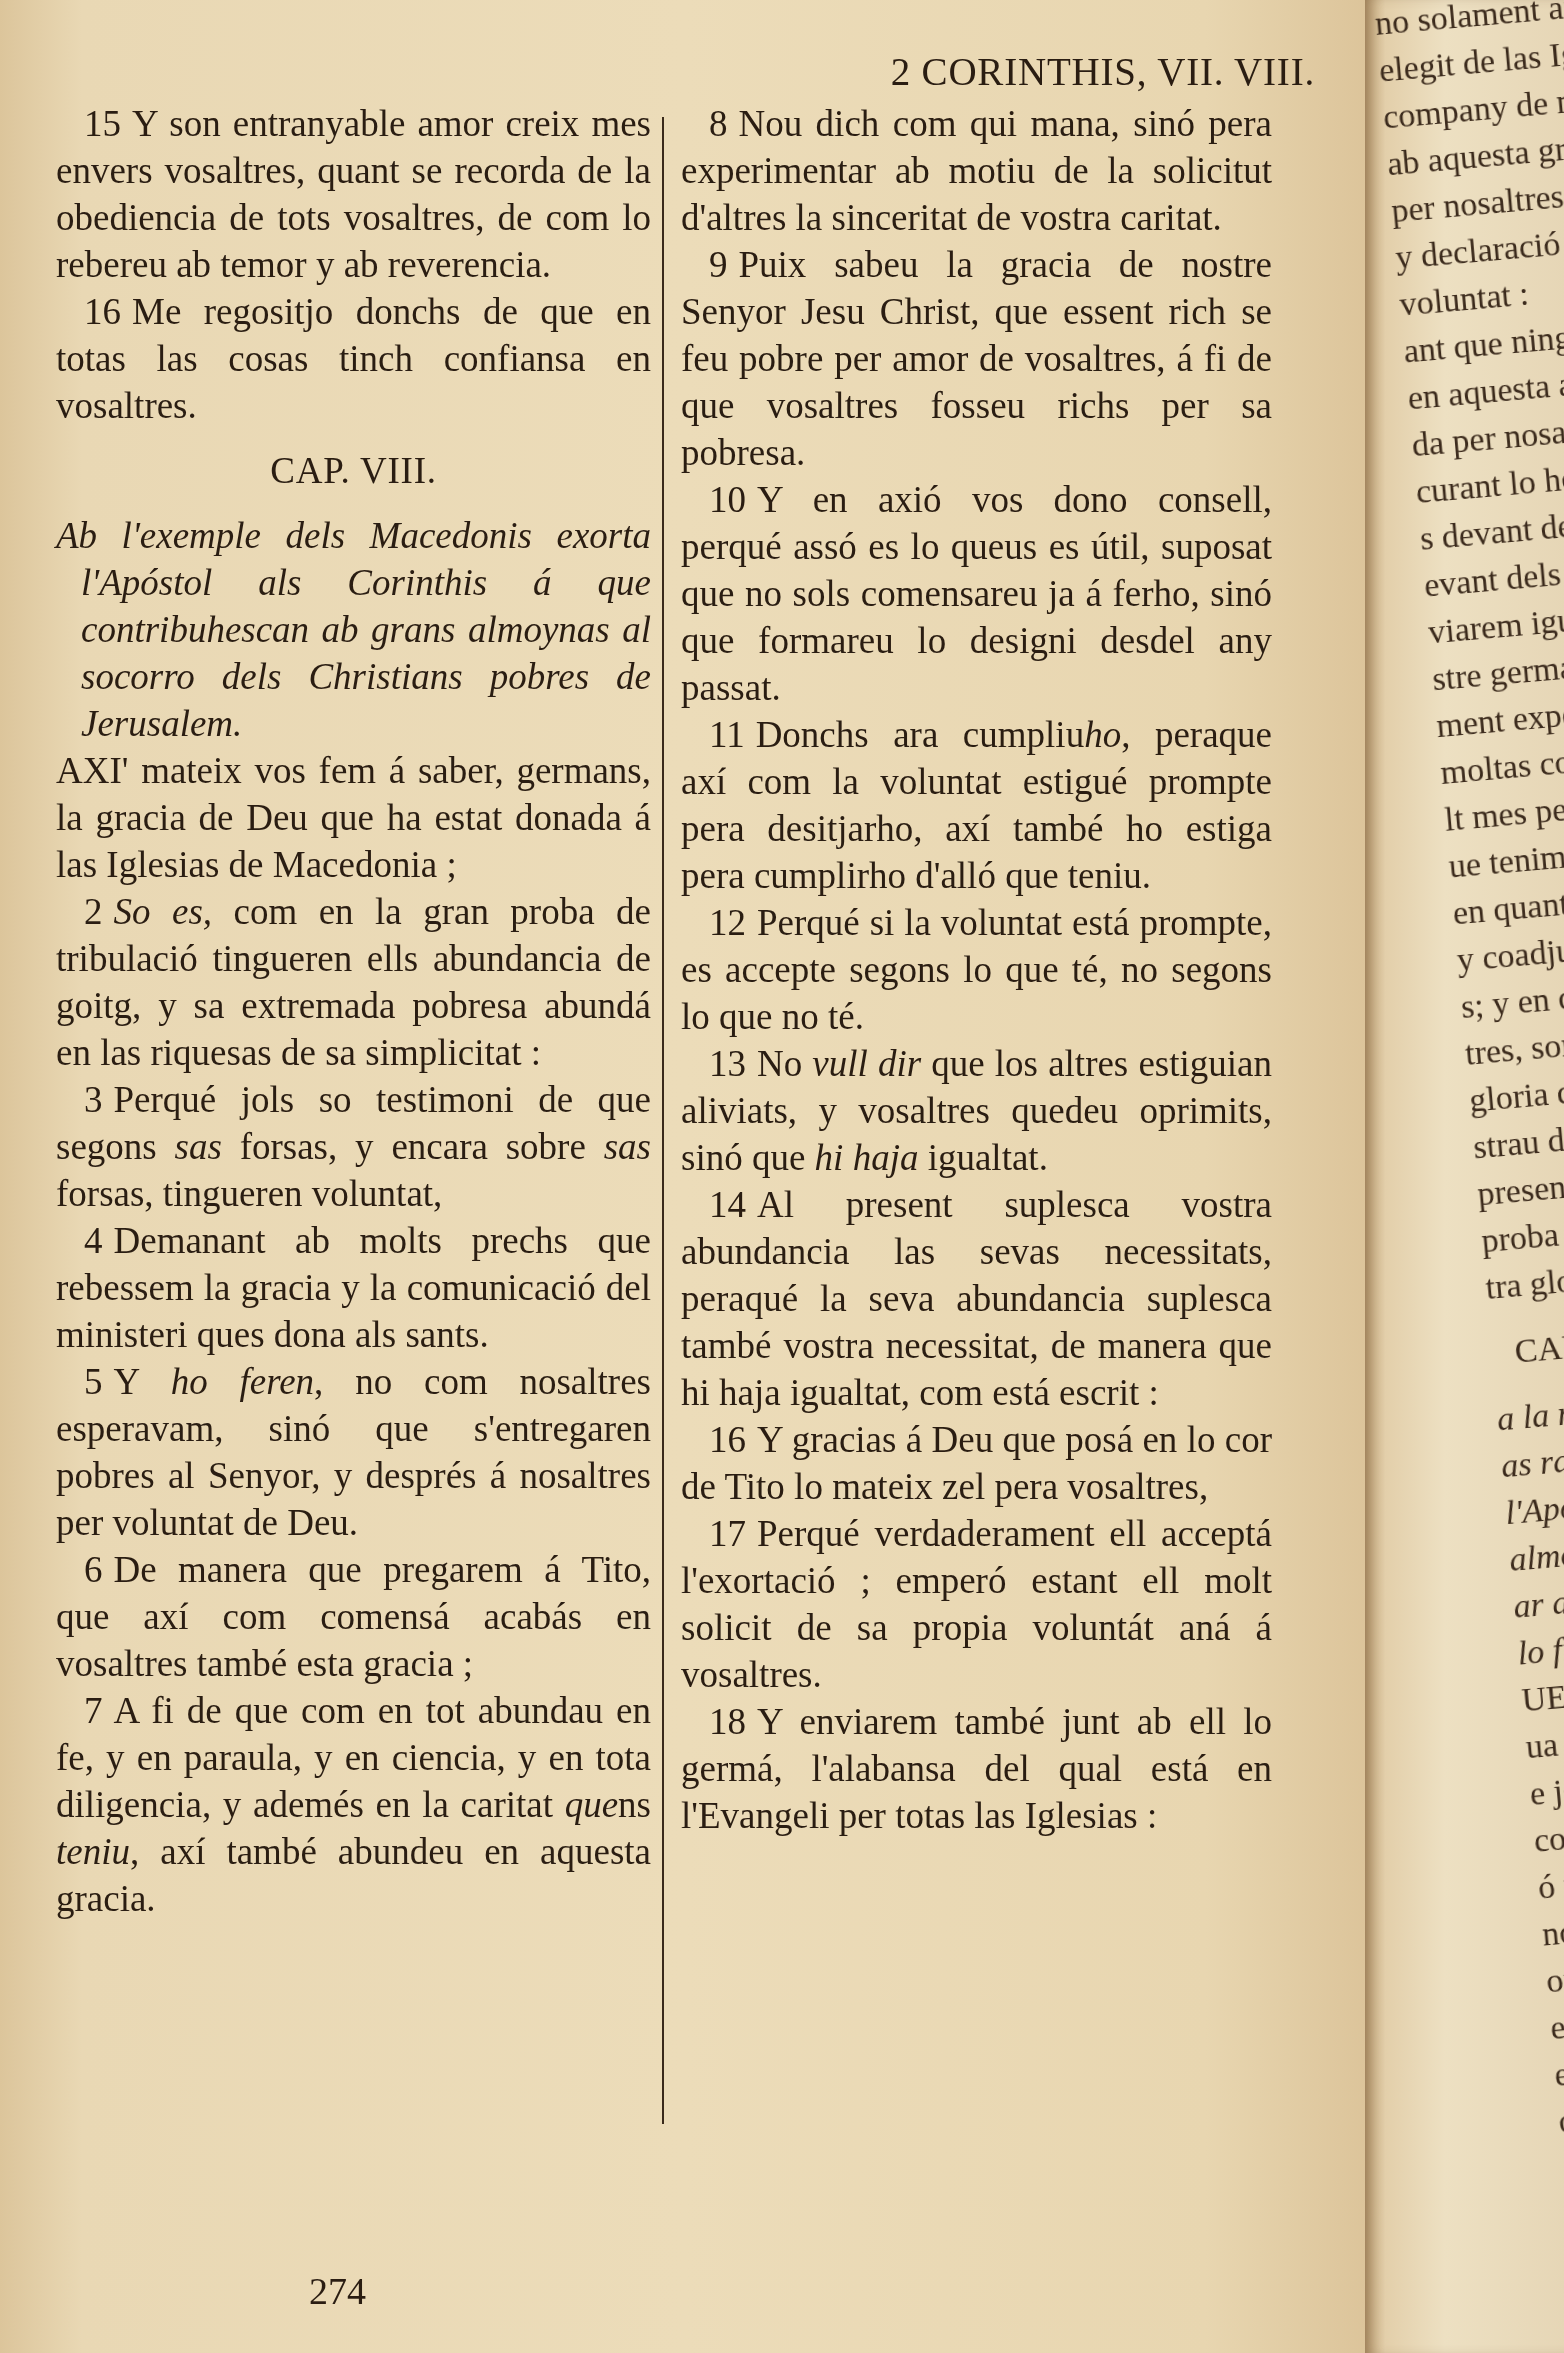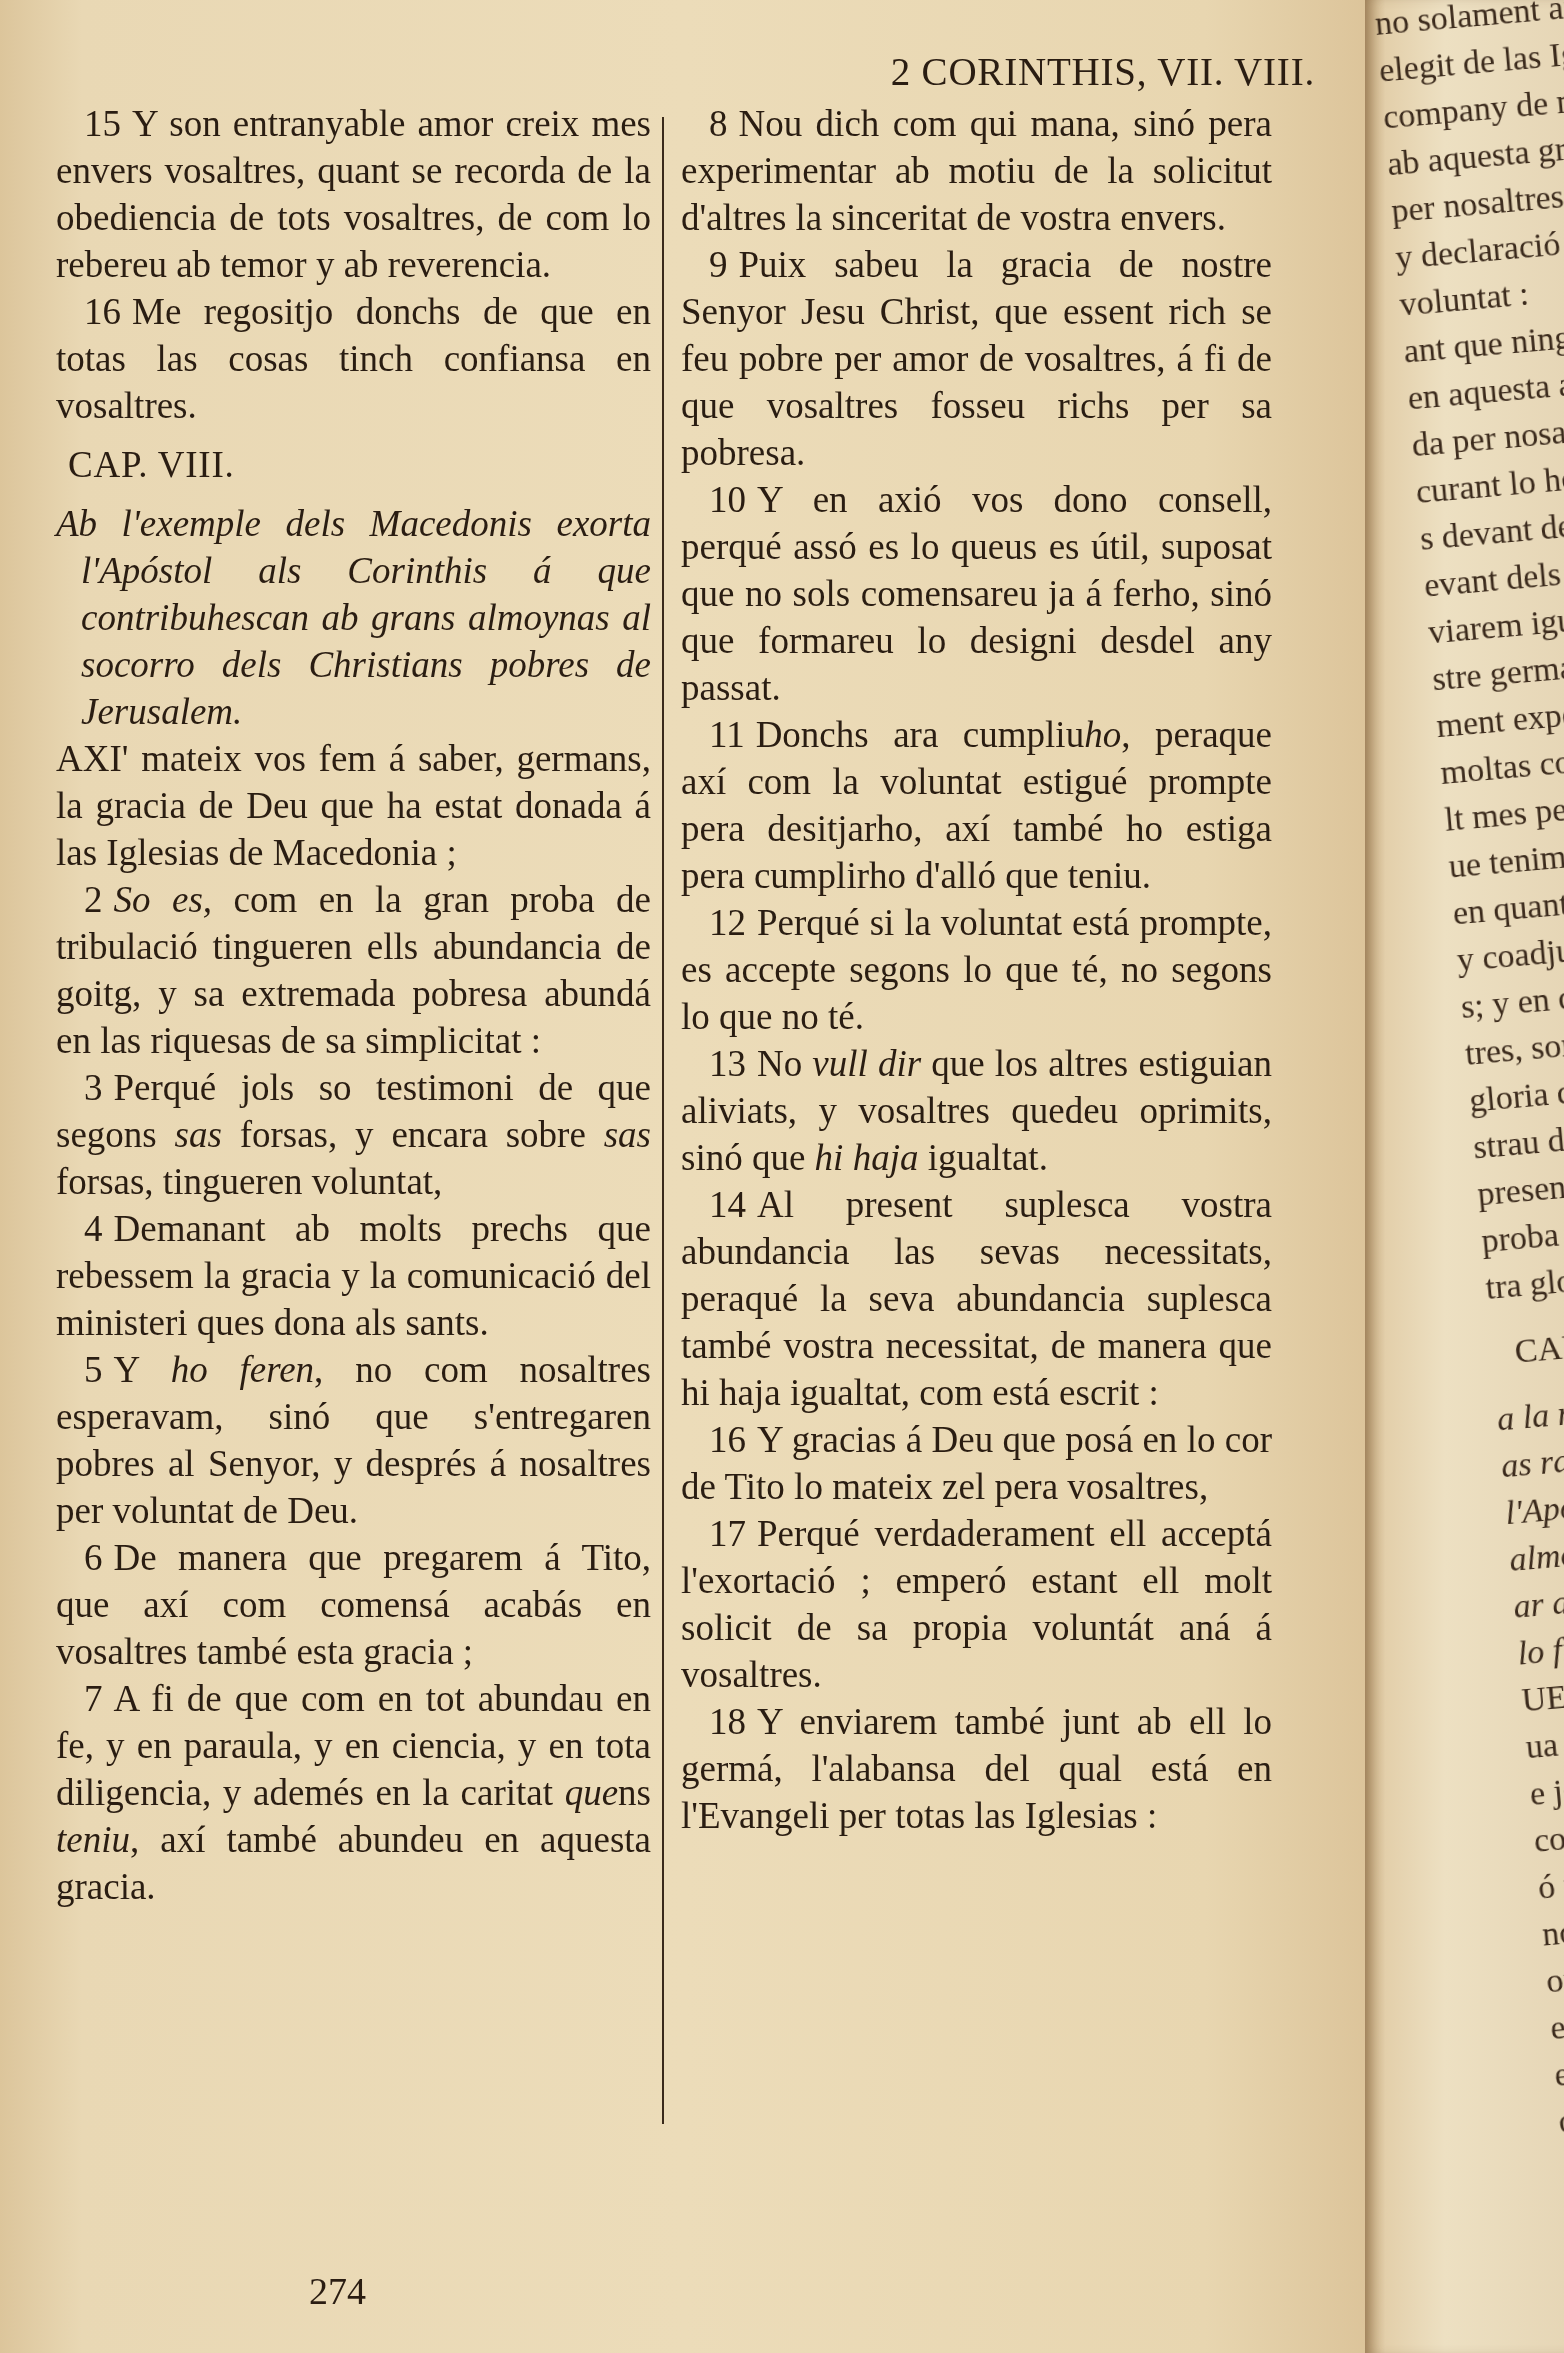--- a/index.html
+++ b/index.html
@@ -29,21 +29,21 @@
     text-align: justify;
   }
   .col.left { left: 56px; width: 595px; }
   .col.right { left: 681px; width: 591px; }
   .divider {
     position: absolute; left: 662px; top: 117px; width: 1.6px; height: 2007px;
     background: #3a2a1b;
   }
   .verse { text-indent: 28px; margin: 0; }
   .verse .num { margin-right: 11px; }
-  .cap { margin: 12px; letter-spacing: 0.8px; }
+  .cap { text-align: center; margin: 18px; letter-spacing: 0.8px; }
   .summary { font-style: italic; margin: 0; padding-left: 25px; text-indent: -25px; }
   .cont { margin: 0; text-indent: 0; }
   i { }
   .page-number {
     position: absolute; top: 2269px; left: 309px; font-size: 38px;
   }
   .facing-lines {
     position: absolute; left: 7.8px; top: 0; width: 297px;
     font-size: 34px; line-height: 47px; white-space: nowrap;
     transform: rotate(-5deg); transform-origin: 0 0;
@@ -69,21 +69,21 @@
     <p class="verse"><span class="num">3</span><span>Perqué jols so testimoni de que segons </span><i>sas</i><span> forsas, y encara sobre </span><i>sas</i><span> forsas, tingueren voluntat,</span></p>
     <p class="verse"><span class="num">4</span><span>Demanant ab molts prechs que rebessem la gracia y la comunicació del ministeri ques dona als sants.</span></p>
     <p class="verse"><span class="num">5</span><span>Y </span><i>ho feren</i><span>, no com nosaltres esperavam, sinó que s'entregaren pobres al Senyor, y després á nosaltres per voluntat de Deu.</span></p>
     <p class="verse"><span class="num">6</span><span>De manera que pregarem á Tito, que axí com comensá acabás en vosaltres també esta gracia ;</span></p>
     <p class="verse"><span class="num">7</span><span>A fi de que com en tot abundau en fe, y en paraula, y en ciencia, y en tota diligencia, y ademés en la caritat </span><i>que</i><span>ns </span><i>teniu</i><span>, axí també abundeu en aquesta gracia.</span></p>
   </div>
 
   <div class="divider"></div>
 
   <div class="col right">
-    <p class="verse"><span class="num">8</span><span>Nou dich com qui mana, sinó pera experimentar ab motiu de la solicitut d'altres la sinceritat de vostra envers.</span></p>
+    <p class="verse"><span class="num">8</span><span>Nou dich com qui mana, sinó pera experimentar ab motiu de la solicitut d'altres la sinceritat de vostra caritat.</span></p>
     <p class="verse"><span class="num">9</span><span>Puix sabeu la gracia de nostre Senyor Jesu Christ, que essent rich se feu pobre per amor de vosaltres, á fi de que vosaltres fosseu richs per sa pobresa.</span></p>
     <p class="verse"><span class="num">10</span><span>Y en axió vos dono consell, perqué assó es lo queus es útil, suposat que no sols comensareu ja á ferho, sinó que formareu lo designi desdel any passat.</span></p>
     <p class="verse"><span class="num">11</span><span>Donchs ara cumpliu</span><i>ho</i><span>, peraque axí com la voluntat estigué prompte pera desitjarho, axí també ho estiga pera cumplirho d'alló que teniu.</span></p>
     <p class="verse"><span class="num">12</span><span>Perqué si la voluntat está prompte, es accepte segons lo que té, no segons lo que no té.</span></p>
     <p class="verse"><span class="num">13</span><span>No </span><i>vull dir</i><span> que los altres estiguian aliviats, y vosaltres quedeu oprimits, sinó que </span><i>hi haja</i><span> igualtat.</span></p>
     <p class="verse"><span class="num">14</span><span>Al present suplesca vostra abundancia las sevas necessitats, peraqué la seva abundancia suplesca també vostra necessitat, de manera que hi haja igualtat, com está escrit :</span></p>
     <p class="verse"><span class="num">16</span><span>Y gracias á Deu que posá en lo cor de Tito lo mateix zel pera vosaltres,</span></p>
     <p class="verse"><span class="num">17</span><span>Perqué verdaderament ell acceptá l'exortació ; emperó estant ell molt solicit de sa propia voluntát aná á vosaltres.</span></p>
     <p class="verse"><span class="num">18</span><span>Y enviarem també junt ab ell lo germá, l'alabansa del qual está en l'Evangeli per totas las Iglesias :</span></p>
   </div>

